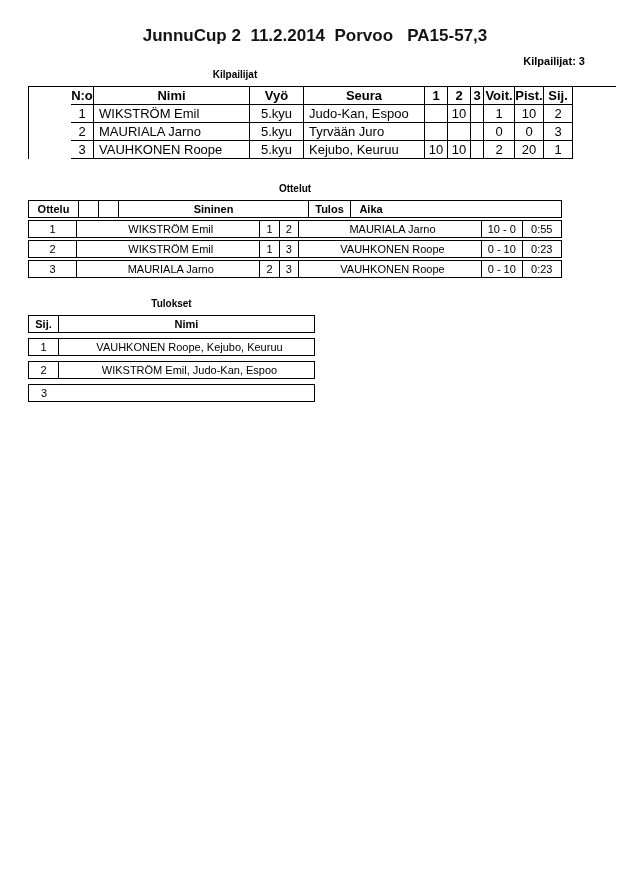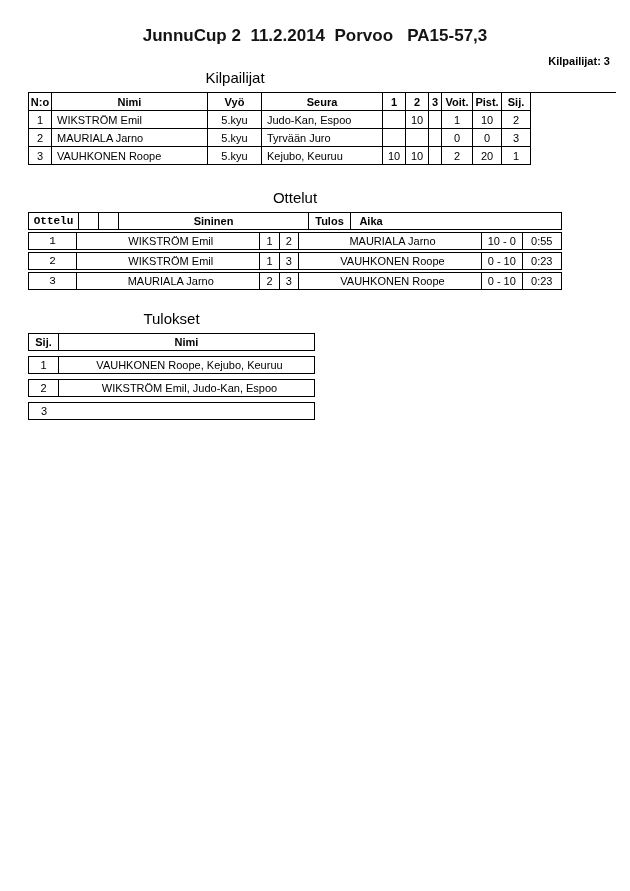--- a/index.html
+++ b/index.html
@@ -13,41 +13,41 @@
   .title {
     margin: 26px 0 0 0;
     text-align: center;
     font-size: 17px;
     font-weight: 700;
     white-space: pre;
     color: #141414;
   }
   .count {
     margin-top: 9px;
-    padding-right: 20px;
+    padding-right: 45px;
     text-align: right;
     font-size: 11px;
     font-weight: 700;
   }
   .sec { margin-left: 28px; }
   .sec-title {
     margin: 0 0 6px 0;
-    font-size: 15px;
-    font-weight: 400;
+    font-size: 10px;
+    font-weight: 700;
     text-align: center;
   }
   .sec1 { margin-top: 2px; }
   .sec1 .sec-title { width: 414px; }
   .sec2 { margin-top: 24px; }
   .sec2 .sec-title { width: 534px; }
   .sec3 { margin-top: 20px; }
   .sec3 .sec-title { width: 287px; }
 
   
-  .t1 { border-top: 1px solid #000; border-left: 1px solid #000; width: 588px; font-size: 11px; }
+  .t1 { border-top: 1px solid #000; border-left: 1px solid #000; width: 588px; font-size: 13px; padding-left: 42px; }
   .t1 .row { display: flex; height: 18px; }
   .t1 .cell {
     border-right: 1px solid #000; border-bottom: 1px solid #000;
     display: flex; align-items: center; justify-content: center;
     overflow: hidden; white-space: nowrap;
   }
   .t1 .header .cell { font-weight: 700; }
   .cell.left { justify-content: flex-start; padding-left: 5px; }
   .w-no   { width: 23px; }
   .w-nimi { width: 156px; }
@@ -63,21 +63,21 @@
   
   .t2 { font-size: 11px; }
   .t2 .row { display: flex; border: 1px solid #000; margin-bottom: 2px; width: 534px; height: 18px; }
   .t2 .cell {
     border-right: 1px solid #000;
     display: flex; align-items: center; justify-content: center;
     overflow: hidden; white-space: nowrap;
   }
   .t2 .cell:last-child { border-right: none; }
   .t2 .header .cell { font-weight: 700; }
-  .o-no    { width: 50px; font-family: Liberation Mono, monospace; }
+  .o-no    { width: 50px; }
   .o-valko { width: 190px; }
   .o-n1    { width: 20px; }
   .o-n2    { width: 20px; }
   .o-sini  { width: 190px; }
   .o-tulos { width: 42px; }
   .o-aika  { width: 40px; }
 
   
   .t3 { font-size: 11px; }
   .t3 .row { display: flex; border: 1px solid #000; margin-bottom: 5px; width: 287px; height: 18px; }

